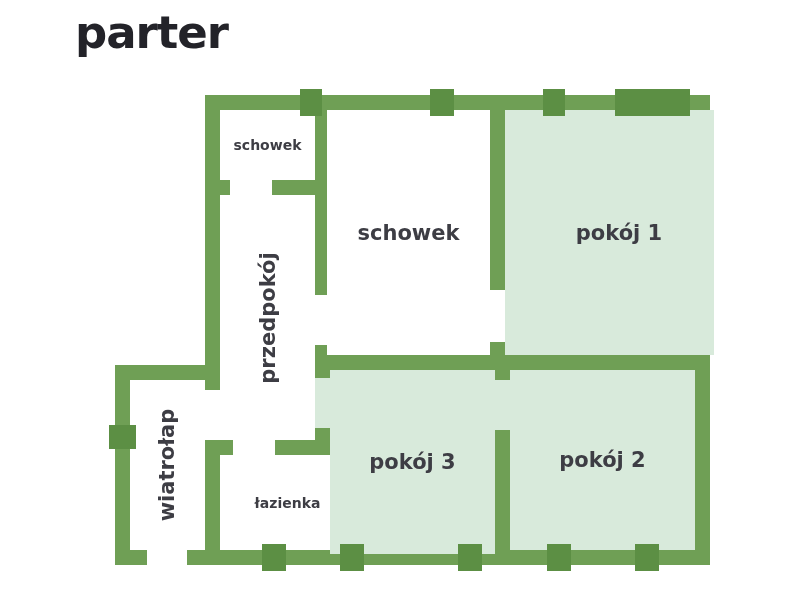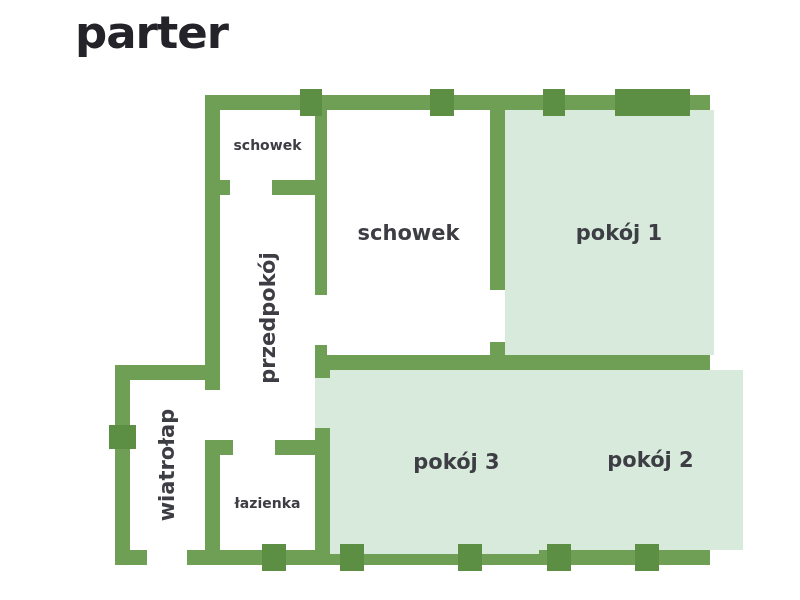--- a/index.html
+++ b/index.html
@@ -29,23 +29,23 @@
     color:var(--label,#3d3d44);
     font-size:21px;font-weight:600;white-space:nowrap;
   }
   .lbl.small{font-size:14px;}
   .lbl.vert{transform:rotate(-90deg);}
 
   .r-schowek   {left:105px;top:15px; width:95px; height:70px;}
   .r-kuchnia   {left:212px;top:15px; width:163px;height:245px;}
   .r-pokoj1    {left:390px;top:15px; width:190px;height:245px;padding-left:19px;}
   .r-przedpokoj{left:105px;top:100px;width:95px; height:245px;}
-  .r-lazienka  {left:105px;top:360px;width:95px; height:95px;}
-  .r-pokoj3    {left:215px;top:275px;width:165px;height:184px;padding-left:44px;}
-  .r-pokoj2    {left:395px;top:275px;width:185px;height:180px;padding-left:48px;}
+  .r-lazienka  {left:105px;top:360px;width:95px; height:95px;padding-left:20px;}
+  .r-pokoj3    {left:215px;top:275px;width:165px;height:184px;}
+  .r-pokoj2    {left:395px;top:275px;width:185px;height:180px;}
   .r-wiatrolap {left:15px; top:285px;width:75px; height:170px;}
 
   
   .door{position:absolute;background:var(--room,#fff);}
   .door.hl{background:var(--highlighted_room,#d8eadb);}
   .d-schowek  {left:115px;top:85px; width:42px;height:15px;}
   .d-kuchnia  {left:200px;top:200px;width:12px;height:50px;}
   .d-pokoj1   {left:375px;top:195px;width:15px;height:52px;}
   .d-pokoj3   {left:200px;top:283px;width:15px;height:50px;}
   .d-pokoj2   {left:380px;top:285px;width:15px;height:50px;}

